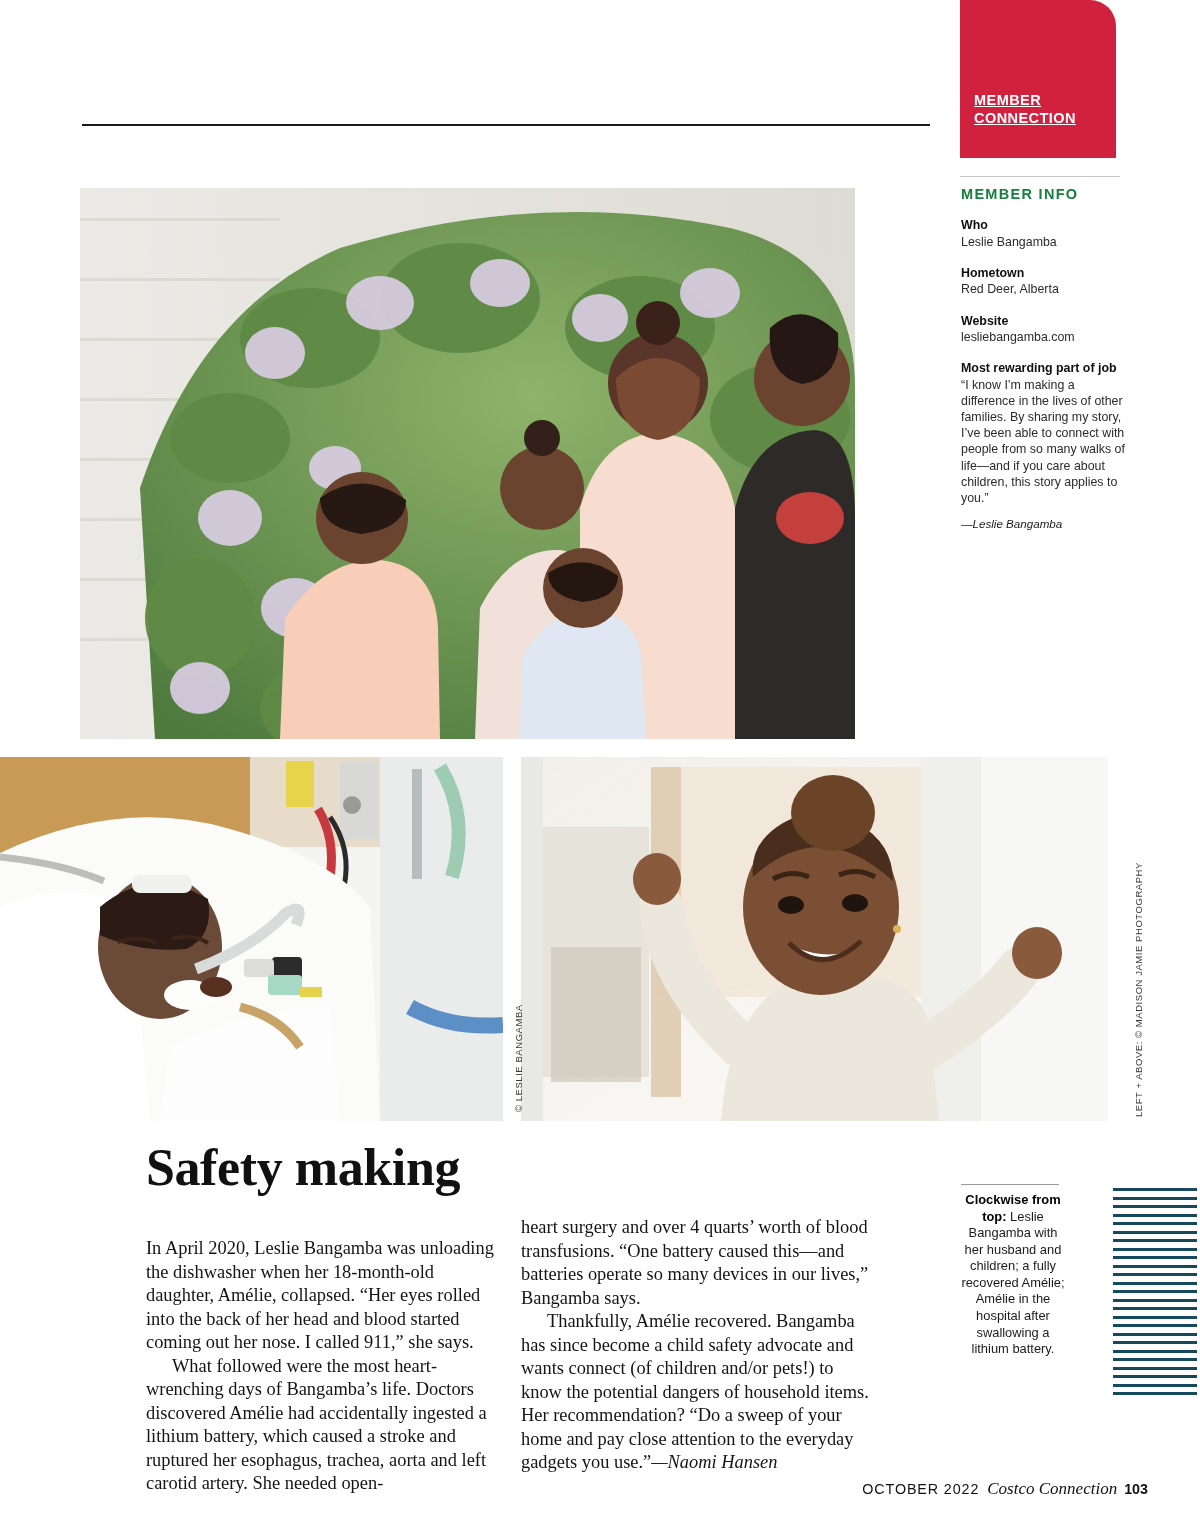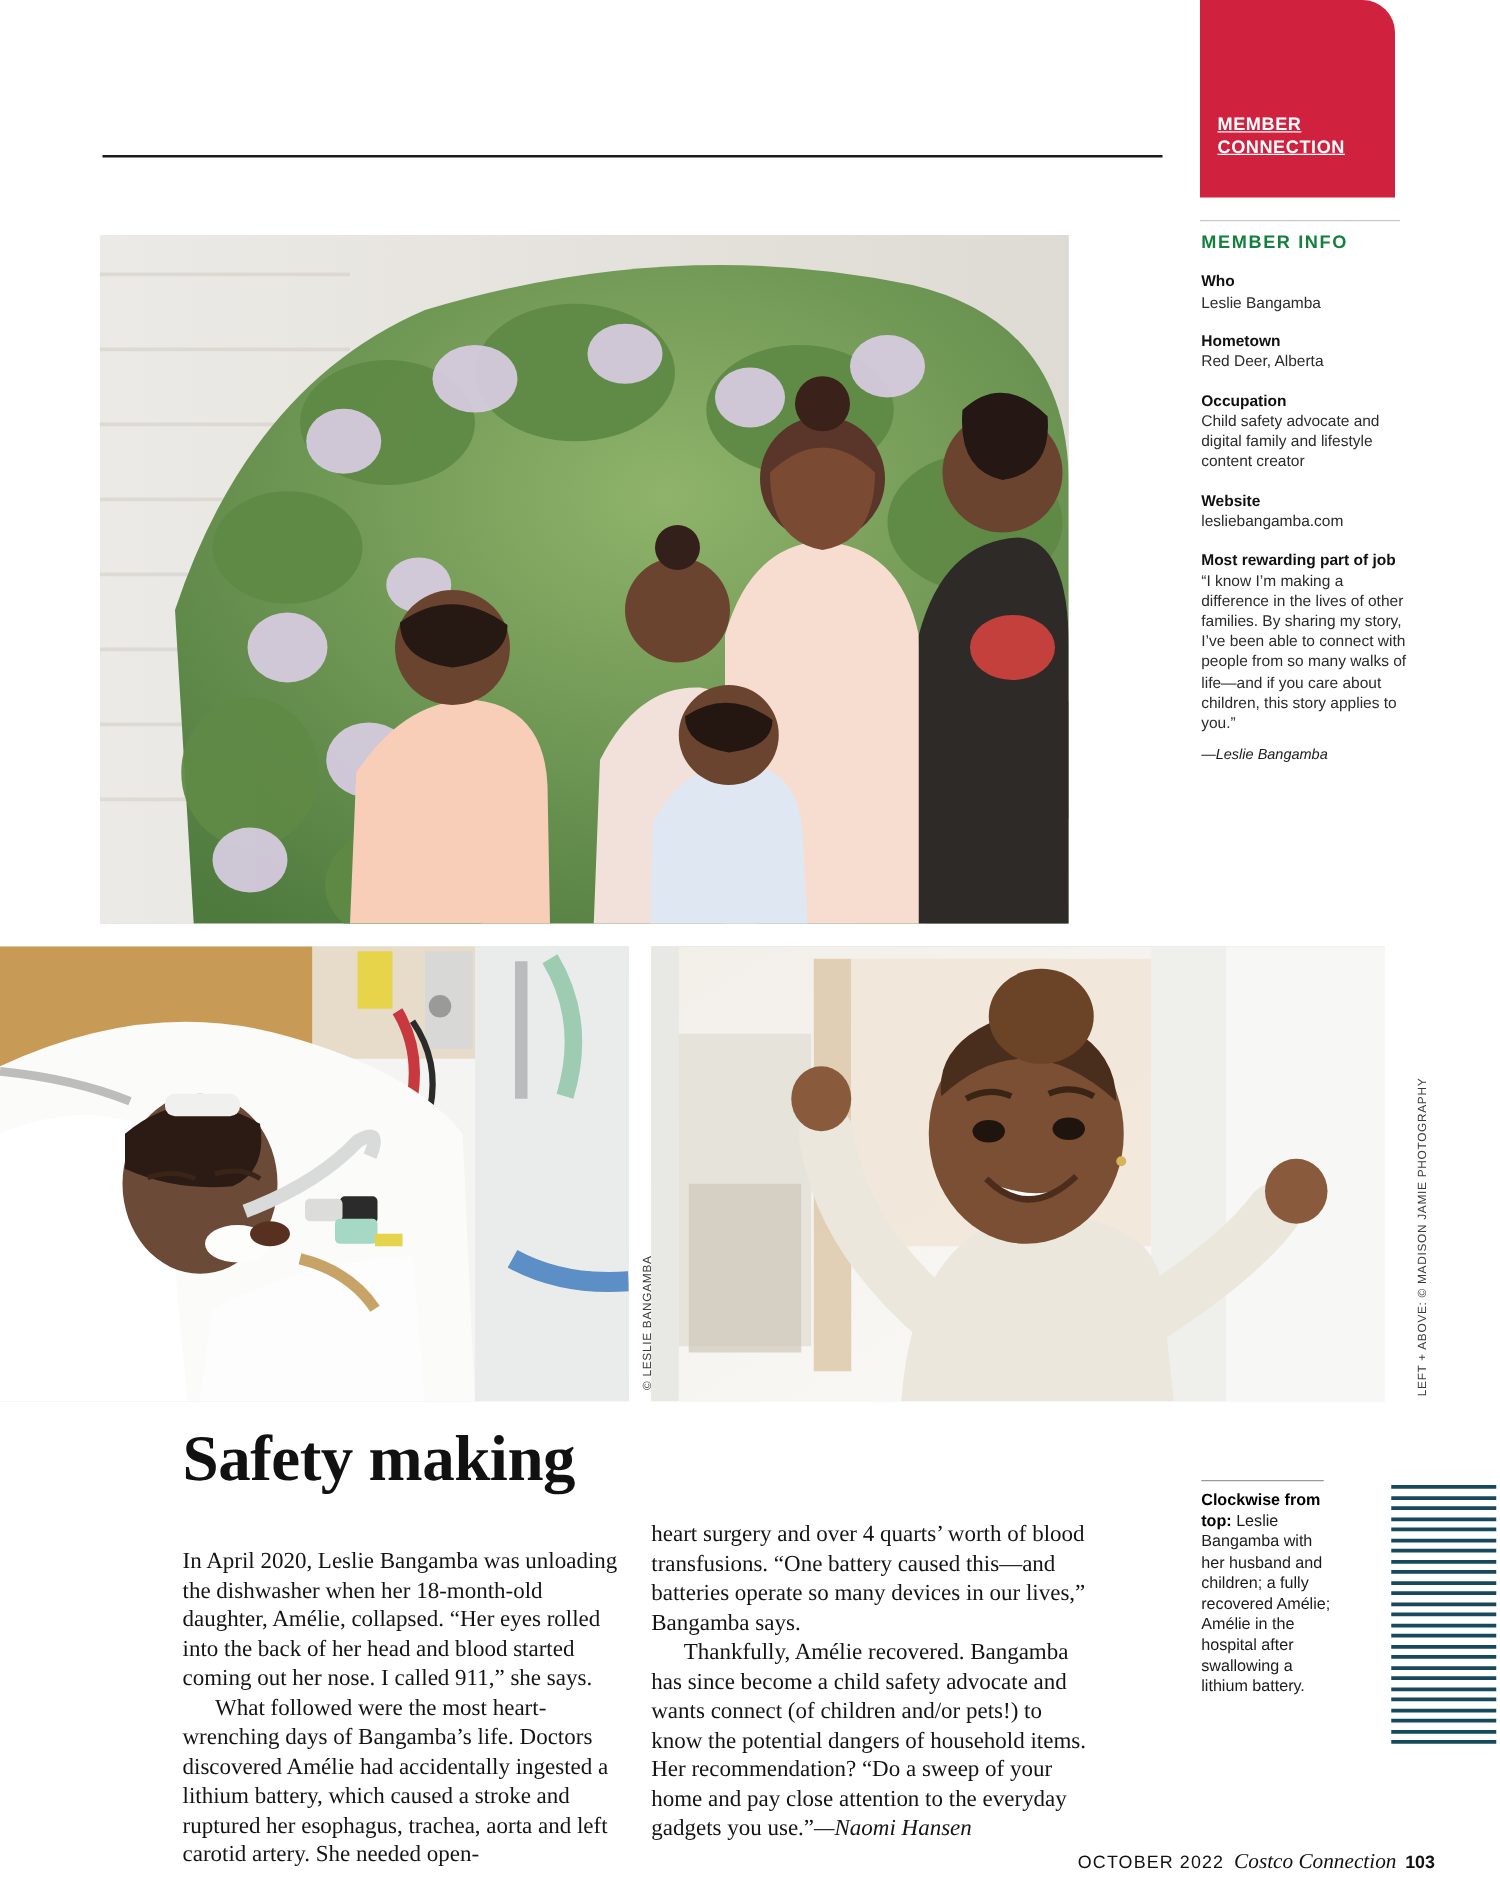--- a/index.html
+++ b/index.html
@@ -72,21 +72,21 @@
   #col-1{left:146px;top:1205px;width:360px;}
   #col-2{left:521px;top:1184px;width:355px;}
   .col p{margin:0;}
   .col p.indent{text-indent:26px;}
   .byline{font-style:italic;}
 
   
   .cap-rule{position:absolute;left:961px;top:1184px;width:98px;height:1px;background:#9a9a9a;}
   .caption{
     position:absolute;left:961px;top:1192px;width:104px;
-    font-size:12.9px;line-height:1.285;color:#1b1b1b;
+    font-size:12.9px;line-height:1.285;color:#1b1b1b;text-align:center;
   }
   .caption b{font-weight:bold;color:#000;}
 
   
   .stripes{position:absolute;left:1113px;top:1188px;width:84px;height:212px;}
   .stripes .s{position:absolute;left:0;width:84px;height:3px;background:#17495c;}
 
   
   .footer{
     position:absolute;left:0;top:1479px;width:1148px;text-align:right;
@@ -274,24 +274,20 @@
     <div class="mi-block">
       <div class="mi-label">Who</div>
       <div class="mi-value">Leslie Bangamba</div>
     </div>
 
     <div class="mi-block">
       <div class="mi-label">Hometown</div>
       <div class="mi-value">Red Deer, Alberta</div>
     </div>
 
-    <div class="mi-block">
-      <div class="mi-label">Occupation</div>
-      <div class="mi-value">Child safety advocate and digital family and lifestyle content creator</div>
-    </div>
 
     <div class="mi-block">
       <div class="mi-label">Website</div>
       <div class="mi-value">lesliebangamba.com</div>
     </div>
 
     <div class="mi-block">
       <div class="mi-label">Most rewarding part of job</div>
       <div class="mi-value">“I know I’m making a difference in the lives of other families. By sharing my story, I’ve been able to connect with people from so many walks of life—and if you care about children, this story applies to you.”</div>
     </div>

